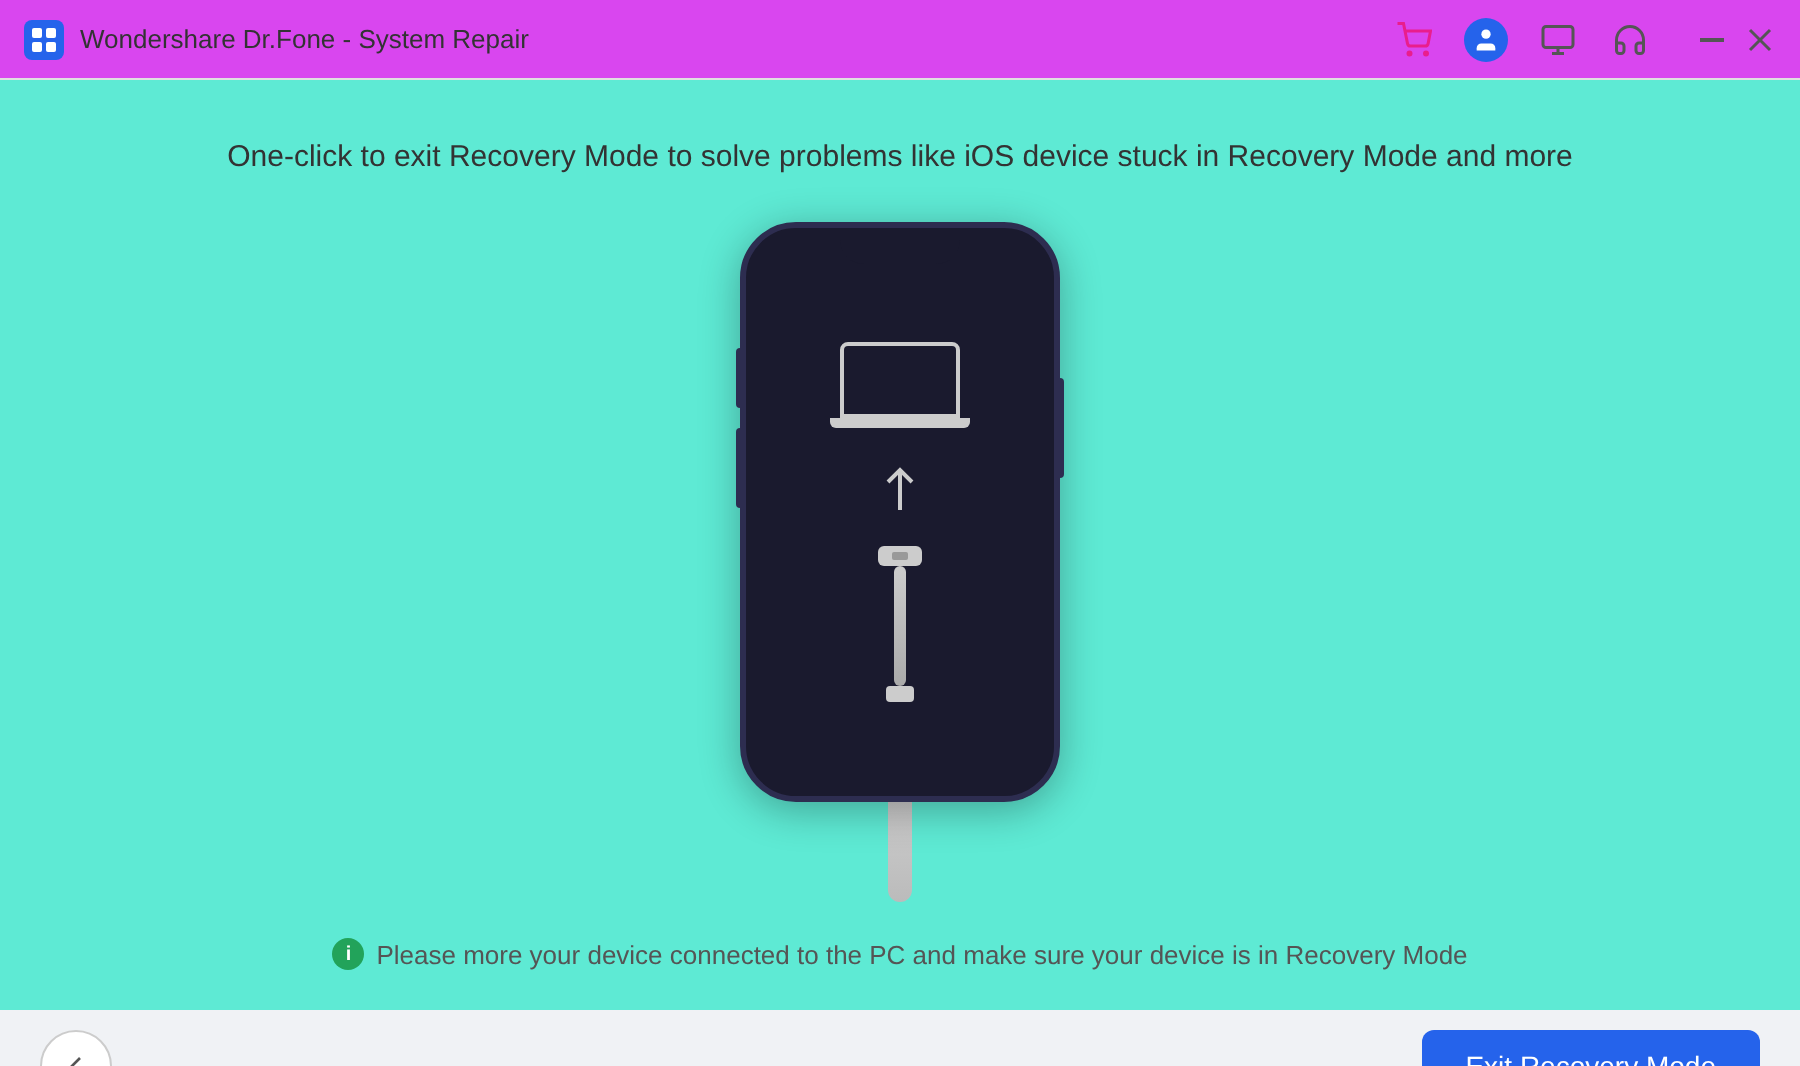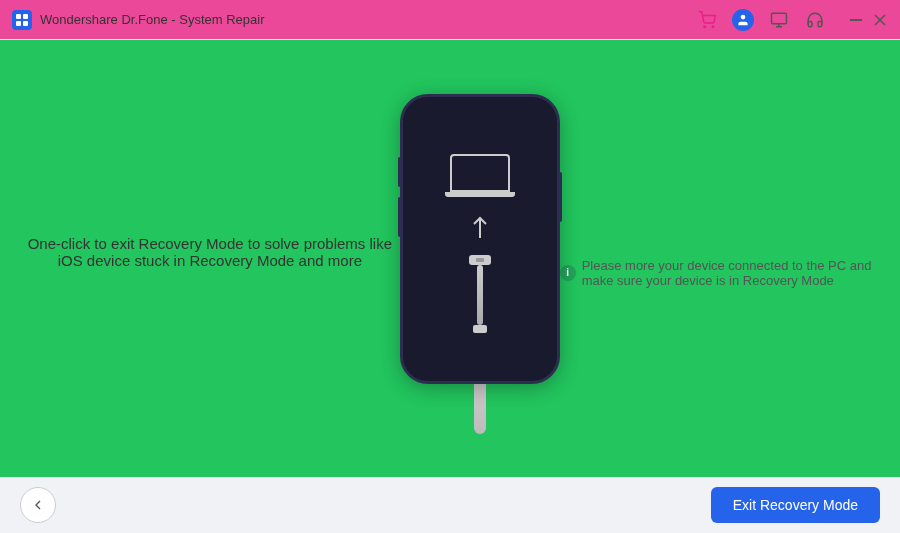--- a/index.html
+++ b/index.html
@@ -11,21 +11,21 @@
       overflow: hidden;
       display: flex;
       flex-direction: column;
     }
 
     
     .titlebar {
       display: flex;
       align-items: center;
       justify-content: space-between;
-      background: #ec4899;
+      background: #d946ef;
       height: 40px;
       padding: 0 12px;
       border-bottom: 1px solid #e0e0e0;
       flex-shrink: 0;
     }
     .titlebar-left {
       display: flex;
       align-items: center;
       gap: 8px;
     }
@@ -84,23 +84,23 @@
       cursor: pointer;
       color: #555;
       font-size: 14px;
       line-height: 1;
     }
 
     
     .main-content {
       flex: 1;
       display: flex;
-      flex-direction: row;
-      align-items: center;
-      background: #22c55e;
+      flex-direction: column;
+      align-items: center;
+      background: #5eead4;
       padding: 30px 20px 20px;
       position: relative;
     }
 
     .headline {
       font-size: 15px;
       color: #333;
       text-align: center;
       margin-bottom: 24px;
       font-weight: 400;

